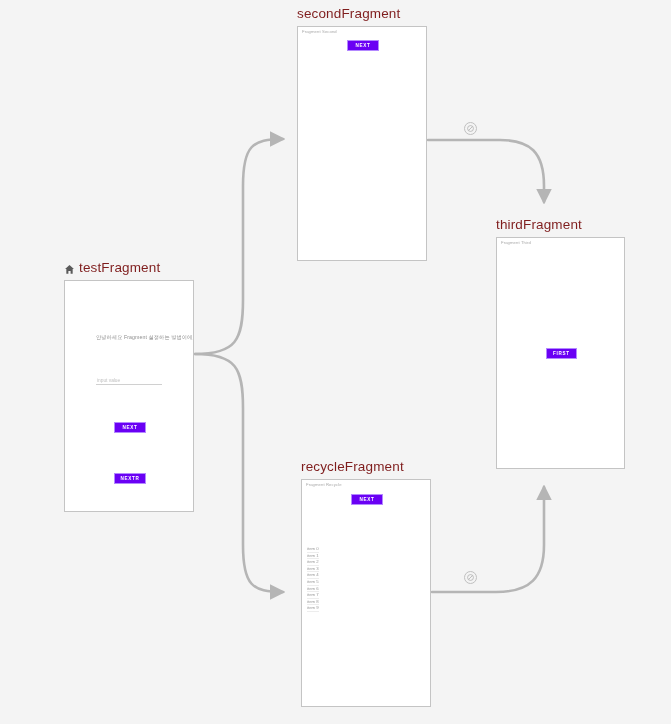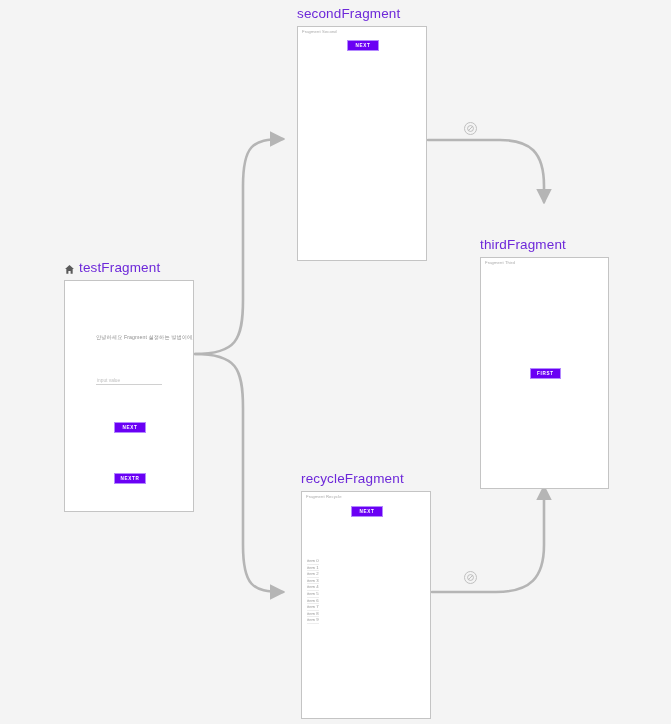--- a/index.html
+++ b/index.html
@@ -28,21 +28,21 @@
     pointer-events: none;
   }
 
   
   .node {
     position: absolute;
     box-sizing: border-box;
   }
   .node-title {
     font-size: 13.5px;
-    color: #6d28d9;
+    color: #7f1d1d;
     letter-spacing: .15px;
     line-height: 16px;
     height: 16px;
     white-space: nowrap;
     display: flex;
     align-items: center;
     gap: 4px;
     margin-bottom: 4px;
   }
   .home-icon {
@@ -190,31 +190,31 @@
   <div class="node" style="left:297px; top:6px;">
     <div class="node-title">
       <span>secondFragment</span>
     </div>
     <div class="node-frame" style="width:130px; height:235px;">
       <div class="frag-label">Fragment Second</div>
       <div class="mbtn" style="left:49px; top:13px; width:32px; height:11px;">NEXT</div>
     </div>
   </div>
 
-  <div class="node" style="left:480px; top:217px;margin-top:20px;">
+  <div class="node" style="left:496px; top:217px;">
     <div class="node-title">
       <span>thirdFragment</span>
     </div>
     <div class="node-frame" style="width:129px; height:232px;">
       <div class="frag-label">Fragment Third</div>
       <div class="mbtn" style="left:49px; top:110px; width:31px; height:11px;">FIRST</div>
     </div>
   </div>
 
-  <div class="node" style="left:301px; top:471px;">
+  <div class="node" style="left:301px; top:459px;">
     <div class="node-title">
       <span>recycleFragment</span>
     </div>
     <div class="node-frame" style="width:130px; height:228px;">
       <div class="frag-label">Fragment Recycle</div>
       <div class="mbtn" style="left:49px; top:14px; width:32px; height:11px;">NEXT</div>
       <div class="list" id="recycle-list" style="top:66px;">
           <div class="list-item">item 0</div>
           <div class="list-item">item 1</div>
           <div class="list-item">item 2</div>

